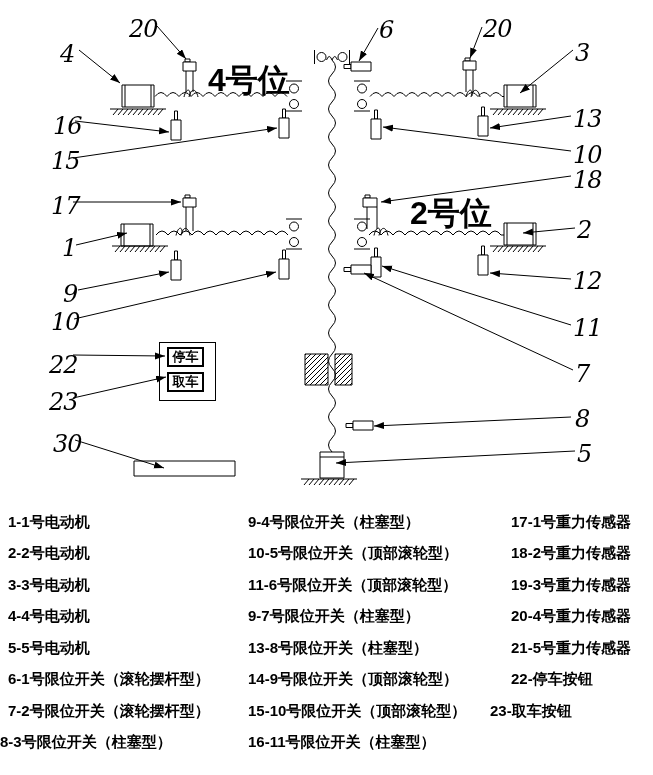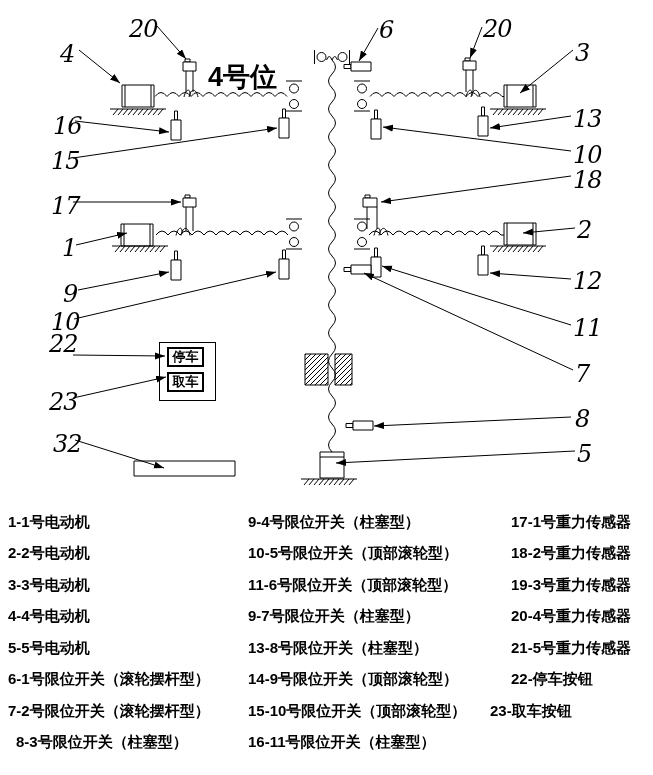--- a/index.html
+++ b/index.html
@@ -3,21 +3,21 @@
 <meta charset="utf-8">
 <style>
   html,body{margin:0;padding:0;}
   body{width:653px;height:775px;background:#ffffff;position:relative;overflow:hidden;
        font-family:"Liberation Sans",sans-serif;color:#000;}
   #stage{position:absolute;left:0;top:0;width:653px;height:775px;}
   svg{position:absolute;left:0;top:0;}
   svg *{vector-effect:non-scaling-stroke;}
   .co{position:absolute;font:italic 24px "DejaVu Serif",serif;color:#000;white-space:nowrap;
       letter-spacing:-1px;}
-  .bay-title{position:absolute;font-weight:bold;font-size:27px;white-space:nowrap;
+  .bay-title{position:absolute;font-weight:bold;font-size:32px;white-space:nowrap;
       font-family:"Liberation Sans",sans-serif;letter-spacing:0px;}
   .lg{position:absolute;font-weight:bold;font-size:15px;white-space:nowrap;
       font-family:"Liberation Sans",sans-serif;}
   .btn{position:absolute;border:2px solid #000;background:#fff;text-align:center;
       font-weight:bold;font-size:13px;line-height:16px;}
   .btn-frame{position:absolute;border:1.5px solid #000;background:transparent;}
 </style>
 </head>
 <body>
 
@@ -162,36 +162,37 @@
     <line x1="575" y1="228" x2="523" y2="233"></line>
     <line x1="571" y1="279" x2="490" y2="273"></line>
     <line x1="571" y1="325" x2="382" y2="266"></line>
     <line x1="573" y1="370" x2="364" y2="273"></line>
     <line x1="571" y1="417" x2="374" y2="426"></line>
     <line x1="575" y1="451" x2="336" y2="463"></line>
   </g>
 </svg>
 
 <div class="bay-title" style="left:208px;top:59px">4号位</div>
+<div class="bay-title" style="left:410px;top:192px">2号位</div>
 
 <div class="btn-frame" style="left:159px;top:342px;width:55px;height:57px"></div>
 <div class="btn" style="left:167px;top:347px;width:33px;height:16px">停车</div>
 <div class="btn" style="left:167px;top:372px;width:33px;height:16px">取车</div>
 
 <div class="co" style="left:60px;top:40px">4</div>
 <div class="co" style="left:129px;top:15px">20</div>
 <div class="co" style="left:53px;top:112px">16</div>
 <div class="co" style="left:51px;top:147px">15</div>
 <div class="co" style="left:51px;top:192px">17</div>
 <div class="co" style="left:62px;top:234px">1</div>
 <div class="co" style="left:63px;top:280px">9</div>
 <div class="co" style="left:51px;top:308px">10</div>
-<div class="co" style="left:49px;top:330px">22</div>
+<div class="co" style="left:49px;top:351px">22</div>
 <div class="co" style="left:49px;top:388px">23</div>
-<div class="co" style="left:53px;top:430px">32</div>
+<div class="co" style="left:53px;top:430px">30</div>
 <div class="co" style="left:379px;top:16px">6</div>
 <div class="co" style="left:483px;top:15px">20</div>
 <div class="co" style="left:575px;top:39px">3</div>
 <div class="co" style="left:573px;top:105px">13</div>
 <div class="co" style="left:573px;top:141px">10</div>
 <div class="co" style="left:573px;top:166px">18</div>
 <div class="co" style="left:577px;top:216px">2</div>
 <div class="co" style="left:573px;top:267px">12</div>
 <div class="co" style="left:573px;top:314px">11</div>
 <div class="co" style="left:575px;top:360px">7</div>
@@ -199,21 +200,21 @@
 <div class="co" style="left:577px;top:440px">5</div>
 
 <div>
   <div class="lg" style="left:8px;top:513px">1-1号电动机</div>
   <div class="lg" style="left:8px;top:544px">2-2号电动机</div>
   <div class="lg" style="left:8px;top:576px">3-3号电动机</div>
   <div class="lg" style="left:8px;top:607px">4-4号电动机</div>
   <div class="lg" style="left:8px;top:639px">5-5号电动机</div>
   <div class="lg" style="left:8px;top:670px">6-1号限位开关（滚轮摆杆型）</div>
   <div class="lg" style="left:8px;top:702px">7-2号限位开关（滚轮摆杆型）</div>
-  <div class="lg" style="left:16px;top:733px">8-3号限位开关（柱塞型）</div>
+  <div class="lg" style="left:0;top:733px">8-3号限位开关（柱塞型）</div>
 
   <div class="lg" style="left:248px;top:513px">9-4号限位开关（柱塞型）</div>
   <div class="lg" style="left:248px;top:544px">10-5号限位开关（顶部滚轮型）</div>
   <div class="lg" style="left:248px;top:576px">11-6号限位开关（顶部滚轮型）</div>
   <div class="lg" style="left:248px;top:607px">9-7号限位开关（柱塞型）</div>
   <div class="lg" style="left:248px;top:639px">13-8号限位开关（柱塞型）</div>
   <div class="lg" style="left:248px;top:670px">14-9号限位开关（顶部滚轮型）</div>
   <div class="lg" style="left:248px;top:702px">15-10号限位开关（顶部滚轮型）</div>
   <div class="lg" style="left:248px;top:733px">16-11号限位开关（柱塞型）</div>
 

